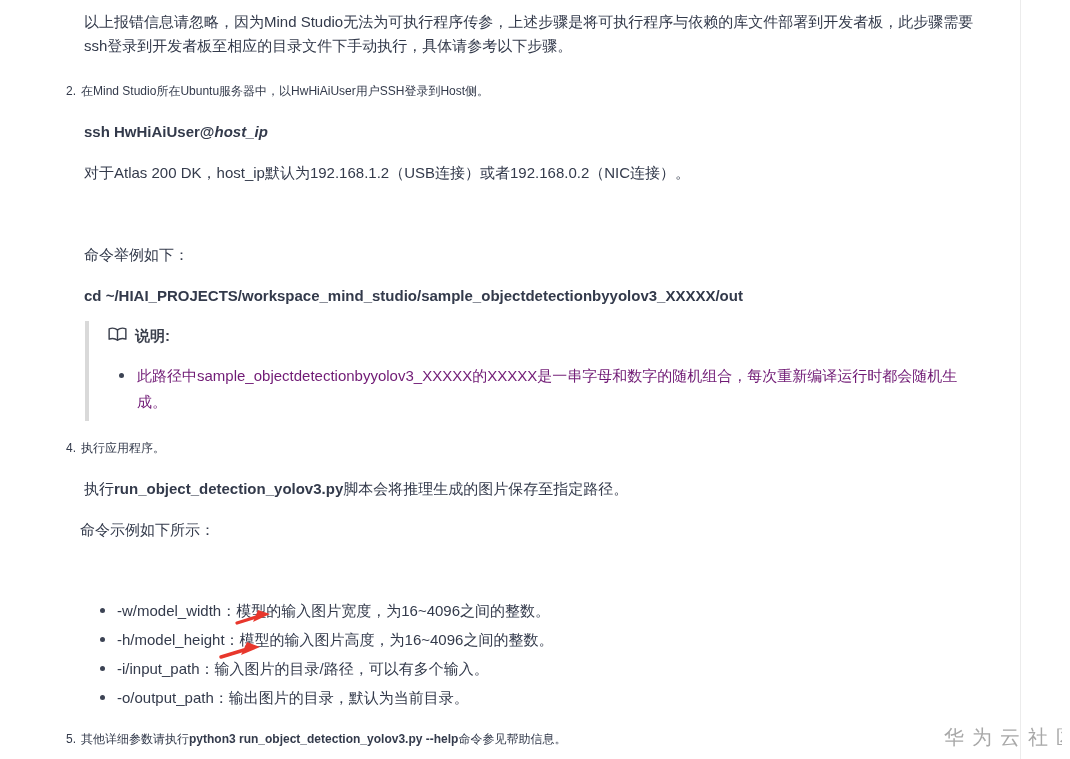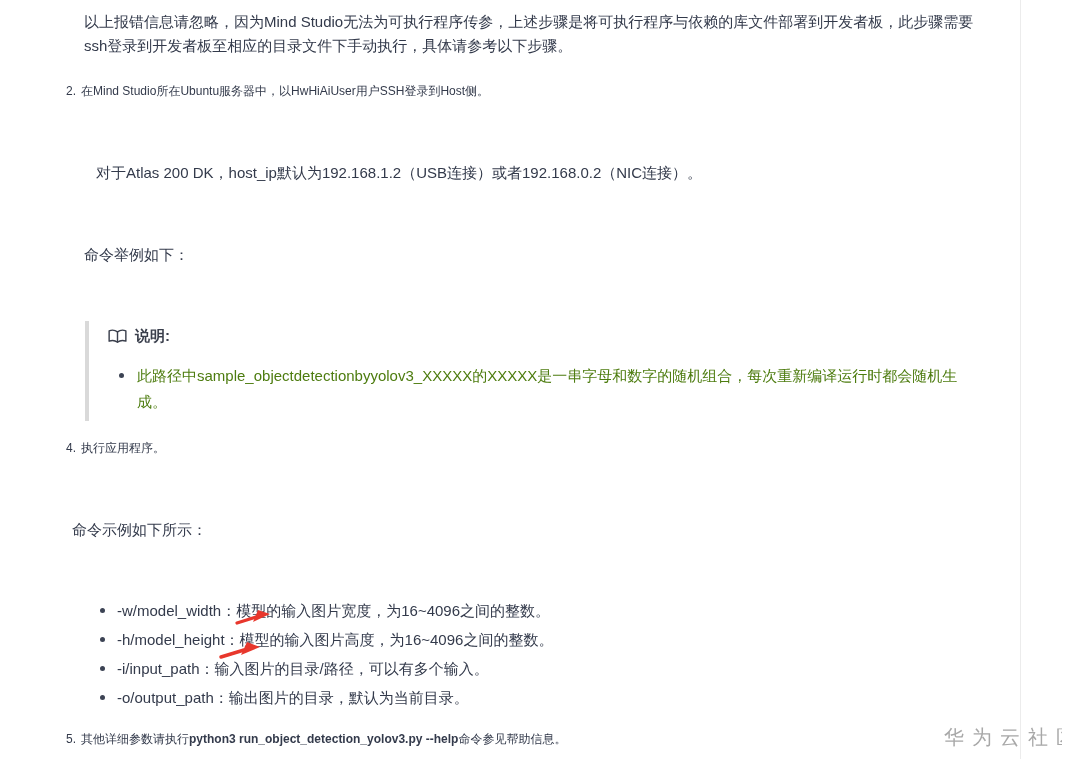--- a/index.html
+++ b/index.html
@@ -25,29 +25,29 @@
   .numbered { position:absolute; font-size:12px; line-height:20px; white-space:nowrap; }
   .numbered .num { margin-right:5px; }
   .cmd { font-weight:bold; }
   .cmd i { font-style:italic; }
   .note {
     position:absolute;
     border-left:4px solid #d9d9d9;
     padding-left:19px;
   }
   .note-title {
-    display:flex; align-items:center; gap:8px;
+    display:flex; align-items:flex-start; gap:8px;
     margin-top:6px;
     font-size:15px; font-weight:bold; color:#3a3f4c;
   }
   .note-title svg { display:block; }
   .note-item {
     margin-top:17px;
     display:flex;
-    font-size:15px; line-height:26px; color:#4d7c0f;
+    font-size:15px; line-height:26px; color:#701a75;
   }
   .dot {
     flex:0 0 auto;
     width:5px; height:5px; border-radius:50%;
     background:#3c4354;
     display:inline-block;
     margin:10px 13px 0 11px;
   }
   .bullet {
     position:absolute; left:100px;
@@ -74,47 +74,54 @@
 <body>
 
 <div class="canvas">
 
   <p class="para" style="left:84px; top:10px; width:906px">以上报错信息请忽略，因为Mind Studio无法为可执行程序传参，上述步骤是将可执行程序与依赖的库文件部署到开发者板，此步骤需要ssh登录到开发者板至相应的目录文件下手动执行，具体请参考以下步骤。</p>
 
   <div class="numbered" style="left:66px; top:81px">
     <span class="num">2.</span><span>在Mind Studio所在Ubuntu服务器中，以HwHiAiUser用户SSH登录到Host侧。</span>
   </div>
 
+  <p class="para single cmd" style="left:84px; top:122px">
+    <span>ssh HwHiAiUser@</span><i>host_ip</i>
+  </p>
 
-  <p class="para single" style="left:96px; top:163px">对于Atlas 200 DK，host_ip默认为192.168.1.2（USB连接）或者192.168.0.2（NIC连接）。</p>
+  <p class="para single" style="left:84px; top:163px">对于Atlas 200 DK，host_ip默认为192.168.1.2（USB连接）或者192.168.0.2（NIC连接）。</p>
 
 
   <p class="para single" style="left:84px; top:245px">命令举例如下：</p>
 
+  <p class="para single cmd" style="left:84px; top:286px">cd ~/HIAI_PROJECTS/workspace_mind_studio/sample_objectdetectionbyyolov3_XXXXX/out</p>
 
   <div class="note" style="left:85px; top:321px; width:897px; height:100px">
     <div class="note-title">
       <svg width="19" height="15" viewBox="0 0 20 15">
         <path d="M1.2 1.6 C4 0.4 7.8 1 10 2.6 C12.2 1 16 0.4 18.8 1.6 L18.8 12.4 C16 11.4 12.2 11.8 10 13.6 C7.8 11.8 4 11.4 1.2 12.4 Z" fill="none" stroke="#3a3f4c" stroke-width="1.5" stroke-linejoin="round"></path>
         <line x1="10" y1="2.6" x2="10" y2="13.4" stroke="#3a3f4c" stroke-width="1.5"></line>
       </svg>
       <b>说明:</b>
     </div>
     <div class="note-item">
       <span class="dot"></span>
       <span style="width:832px">此路径中sample_objectdetectionbyyolov3_XXXXX的XXXXX是一串字母和数字的随机组合，每次重新编译运行时都会随机生成。</span>
     </div>
   </div>
 
   <div class="numbered" style="left:66px; top:438px">
     <span class="num">4.</span><span>执行应用程序。</span>
   </div>
 
+  <p class="para single" style="left:84px; top:479px">
+    <span>执行</span><b>run_object_detection_yolov3.py</b><span>脚本会将推理生成的图片保存至指定路径。</span>
+  </p>
 
-  <p class="para single" style="left:72px; top:520px">命令示例如下所示：</p>
+  <p class="para single" style="left:80px; top:520px">命令示例如下所示：</p>
 
 
   <div class="bullet" style="top:601px">
     <span class="dot"></span>
     <span>-w/model_width：模型的输入图片宽度，为16~4096之间的整数。</span>
   </div>
   <div class="bullet" style="top:630px">
     <span class="dot"></span>
     <span>-h/model_height：模型的输入图片高度，为16~4096之间的整数。</span>
   </div>

